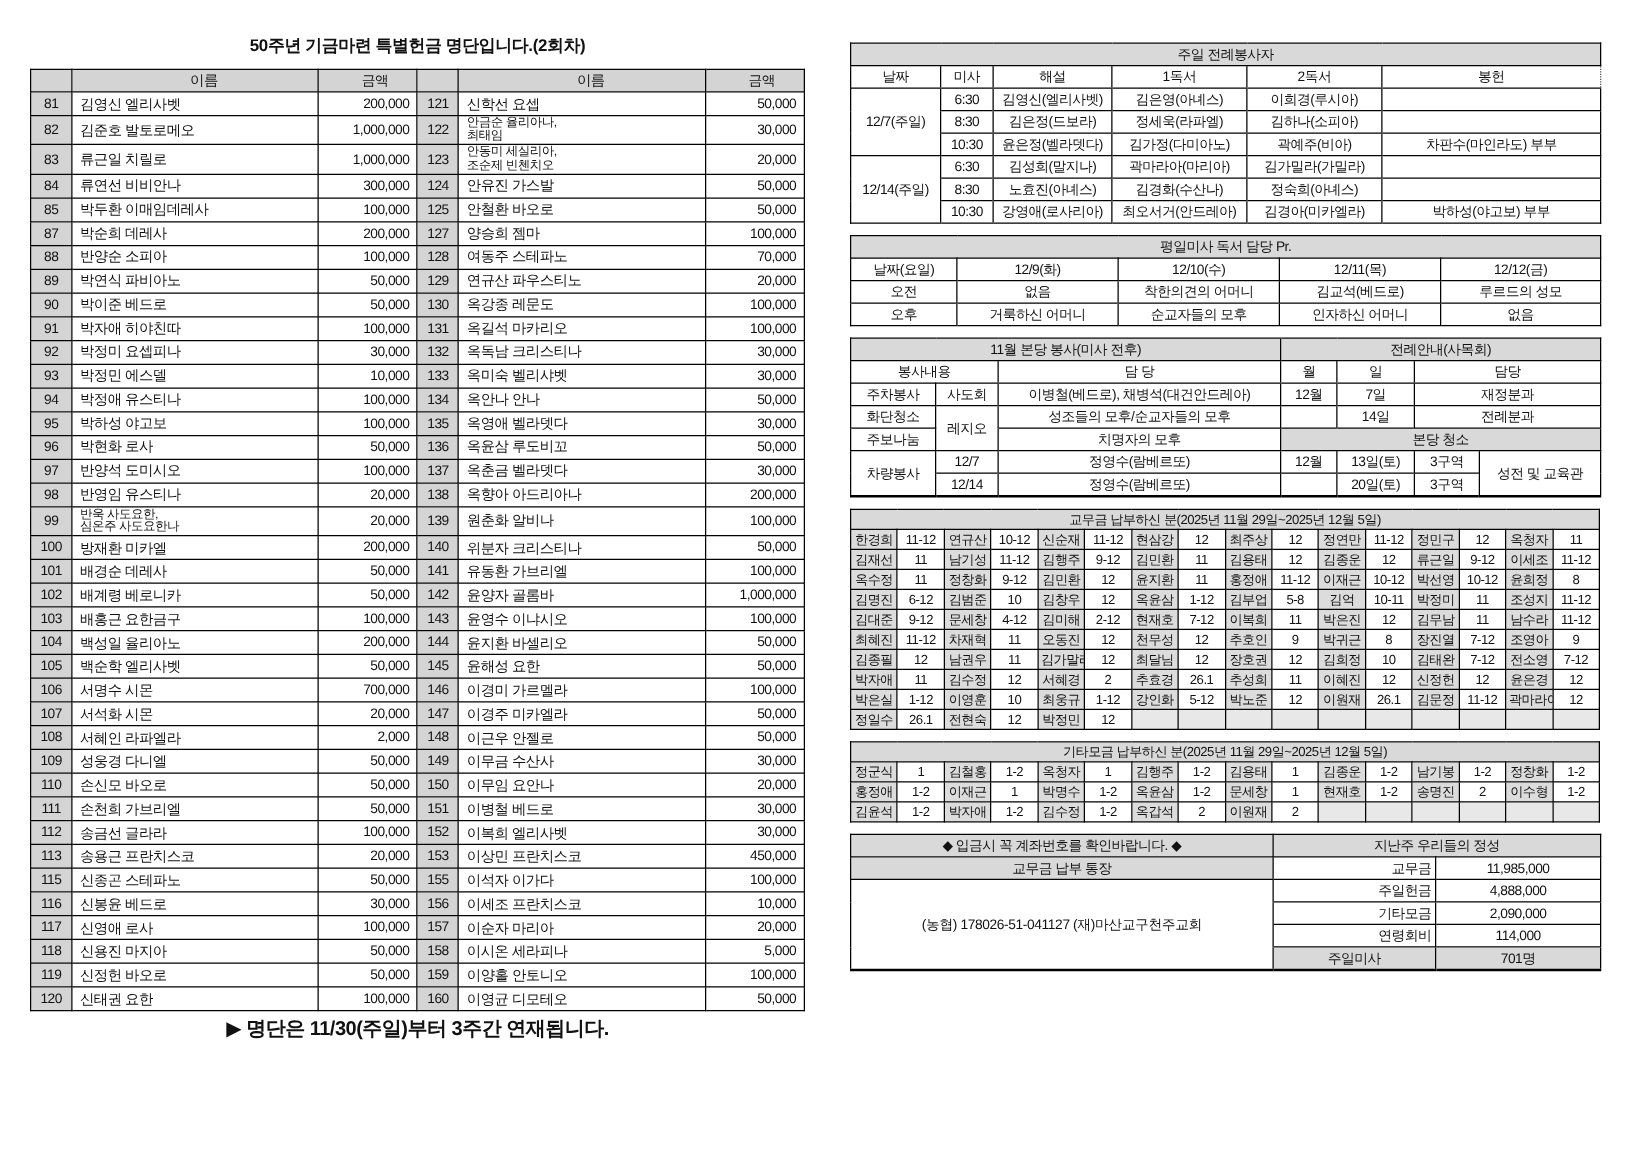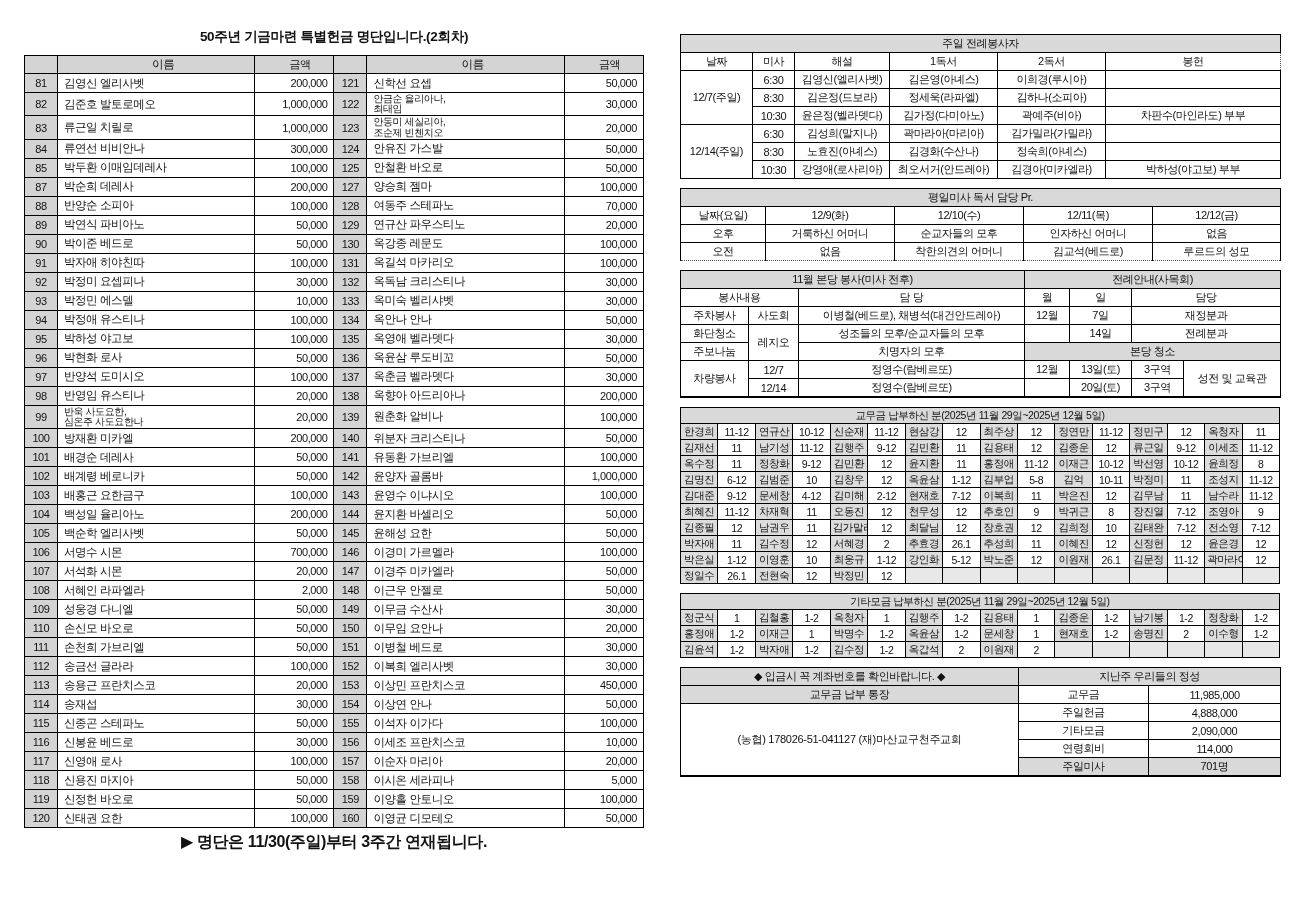--- a/index.html
+++ b/index.html
@@ -54,21 +54,21 @@
   .solid-b{border-bottom:1px solid #000;}
   .thick-b{border-bottom:2px solid #000;}
 
   
   .pay-tbl td{height:16px;font-size:10.5px;padding:0 2px;}
   .pay-tbl .nm{background:#dcdcdc;text-align:center;width:47px;}
   .pay-tbl .vl{text-align:center;width:34px;background:#fff;}
   .pay-tbl .empty{background:#e8e8e8;}
 
   .acct{font-size:11.5px;text-align:center;letter-spacing:-0.3px;}
-  .sum-label{background:#fff;text-align:center;font-size:11.5px;}
+  .sum-label{background:#fff;text-align:right;font-size:11.5px;}
   .sum-val{text-align:center;font-size:11.5px;}
 </style>
 </head>
 <body>
 
 <div class="page">
 
   <div class="col-left">
     <div class="doc-title">50주년 기금마련 특별헌금 명단입니다.(2회차)</div>
     <table class="donor-tbl">
@@ -333,28 +333,20 @@
           </tr>
           <tr>
             <td class="c-no">113</td>
             <td class="c-name">송용근 프란치스코</td>
             <td class="c-amt">20,000</td>
             <td class="c-no">153</td>
             <td class="c-name">이상민 프란치스코</td>
             <td class="c-amt">450,000</td>
           </tr>
           <tr>
-            <td class="c-no">114</td>
-            <td class="c-name">송재섭</td>
-            <td class="c-amt">30,000</td>
-            <td class="c-no">154</td>
-            <td class="c-name">이상연 안나</td>
-            <td class="c-amt">50,000</td>
-          </tr>
-          <tr>
             <td class="c-no">115</td>
             <td class="c-name">신종곤 스테파노</td>
             <td class="c-amt">50,000</td>
             <td class="c-no">155</td>
             <td class="c-name">이석자 이가다</td>
             <td class="c-amt">100,000</td>
           </tr>
           <tr>
             <td class="c-no">116</td>
             <td class="c-name">신봉윤 베드로</td>
@@ -488,32 +480,32 @@
               <td class="band" colspan="5">평일미사 독서 담당 Pr.</td>
             </tr>
             <tr>
               <td class="ctr dash-r solid-b">날짜(요일)</td>
               <td class="ctr solid-b dash-r">12/9(화)</td>
               <td class="ctr solid-b dash-r">12/10(수)</td>
               <td class="ctr solid-b dash-r">12/11(목)</td>
               <td class="ctr solid-b">12/12(금)</td>
             </tr>
             <tr>
+              <td class="ctr dash-r dash-b">오전</td>
+              <td class="ctr dash-r dash-b">없음</td>
+              <td class="ctr dash-r dash-b">착한의견의 어머니</td>
+              <td class="ctr dash-r dash-b">김교석(베드로)</td>
+              <td class="ctr dash-b">루르드의 성모</td>
+            </tr>
+            <tr>
               <td class="ctr dash-r">오후</td>
               <td class="ctr dash-r">거룩하신 어머니</td>
               <td class="ctr dash-r">순교자들의 모후</td>
               <td class="ctr dash-r">인자하신 어머니</td>
               <td class="ctr">없음</td>
-            </tr>
-            <tr>
-              <td class="ctr dash-r dash-b">오전</td>
-              <td class="ctr dash-r dash-b">없음</td>
-              <td class="ctr dash-r dash-b">착한의견의 어머니</td>
-              <td class="ctr dash-r dash-b">김교석(베드로)</td>
-              <td class="ctr dash-b">루르드의 성모</td>
             </tr>
           </tbody>
       </table>
     </div>
 
     <div class="rt-block">
       <table class="rt-tbl">
         <colgroup>
           <col style="width:68px">
             <col style="width:50px">

